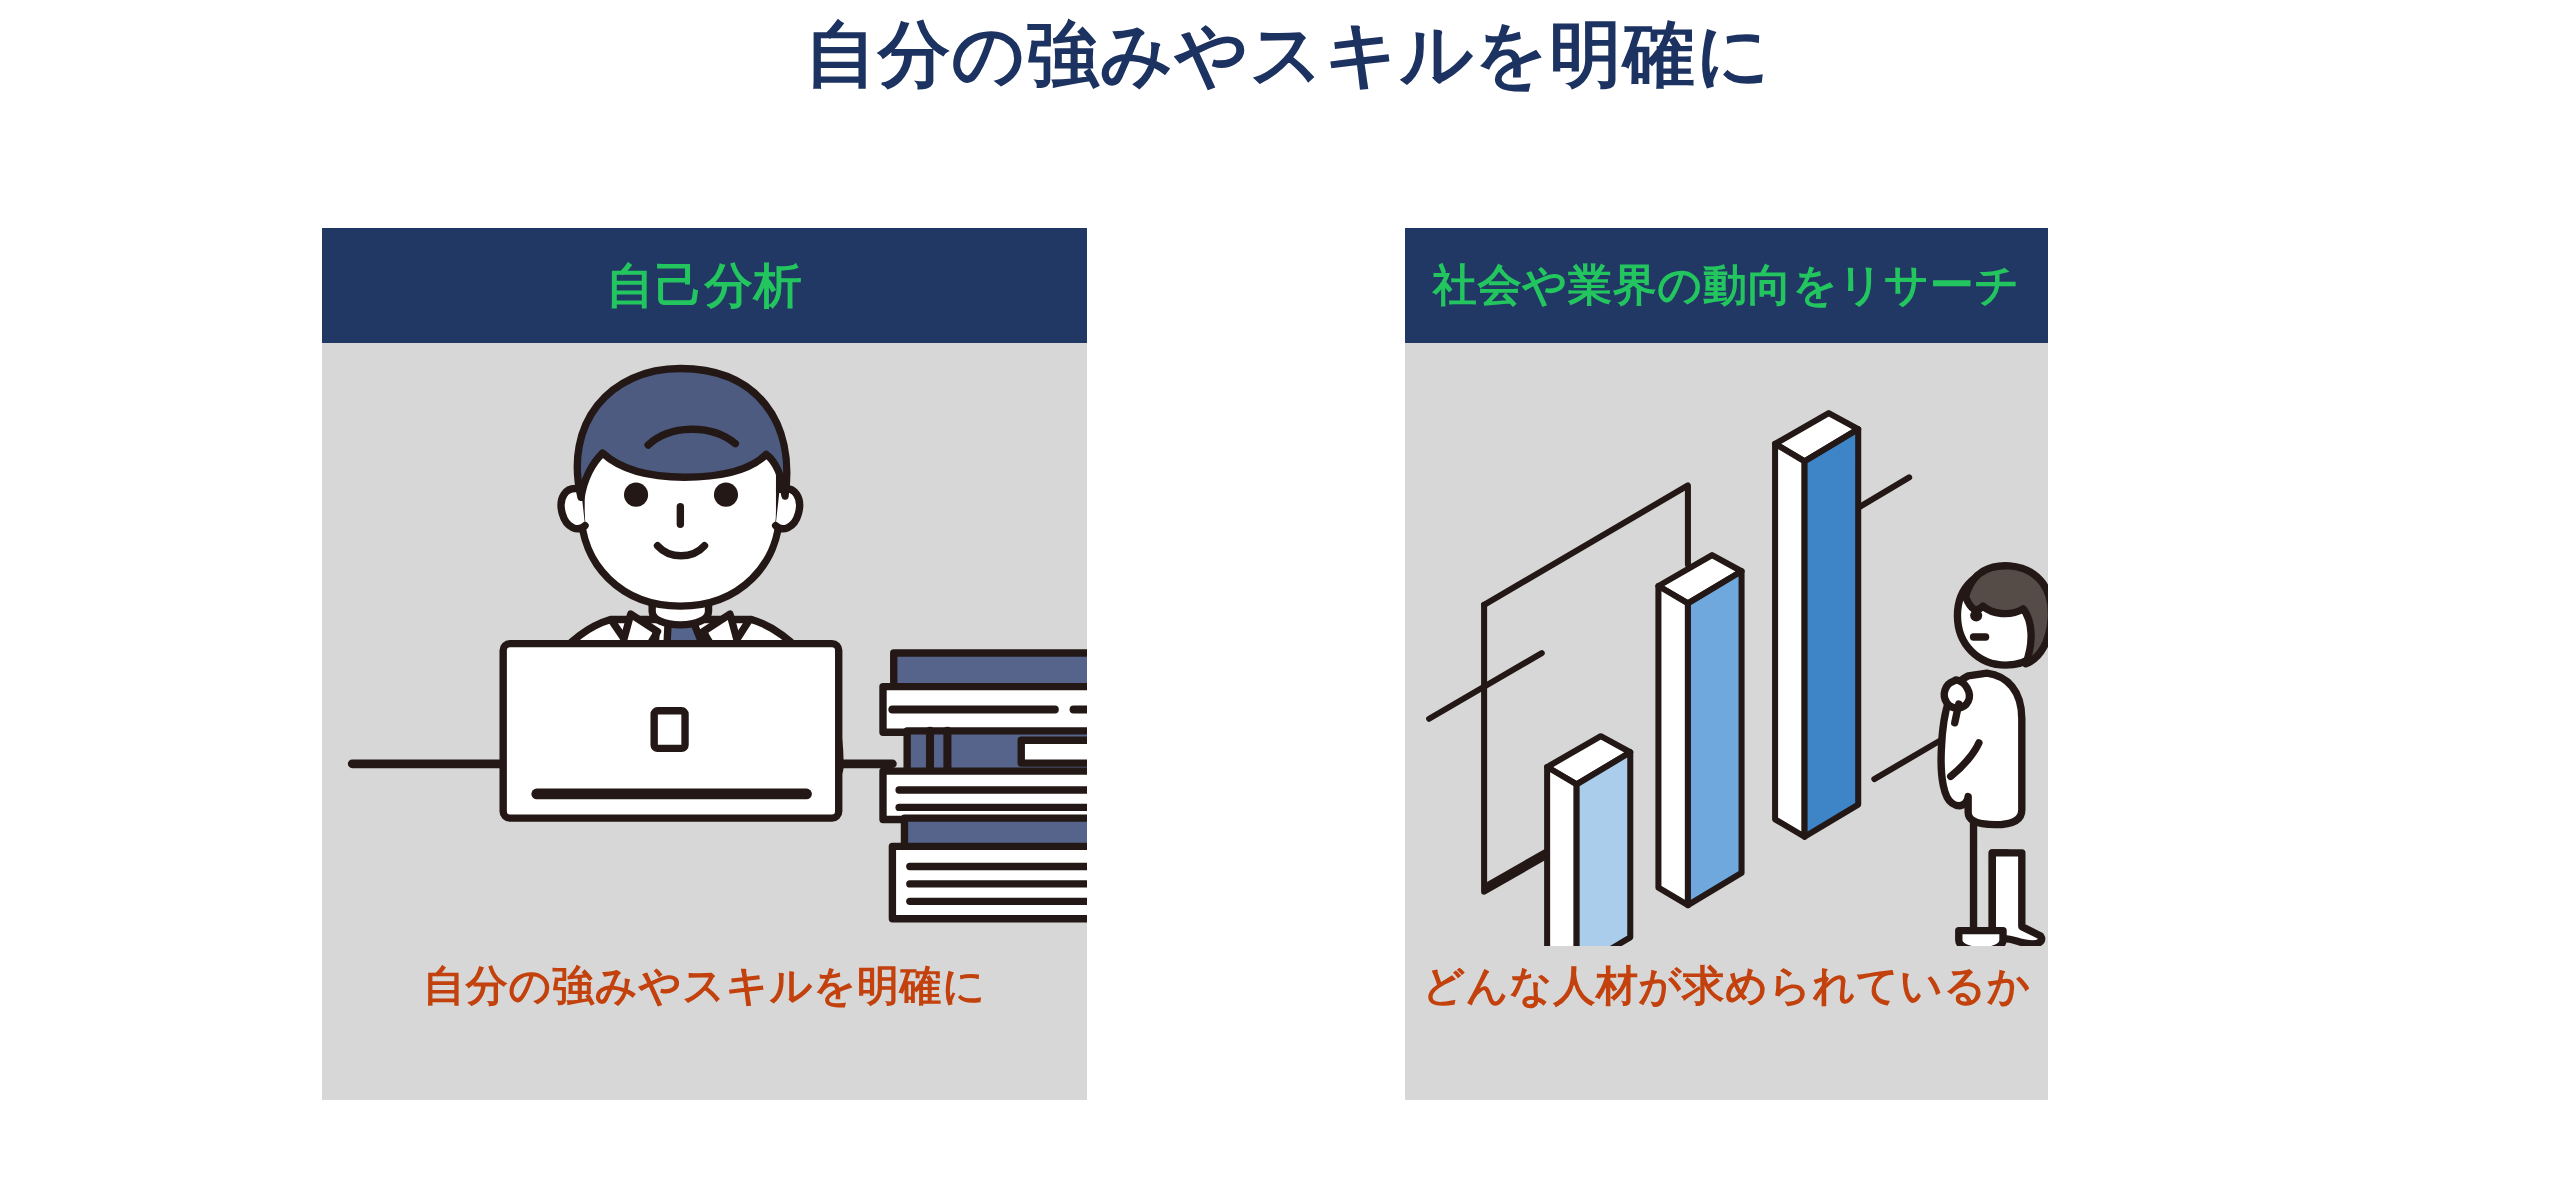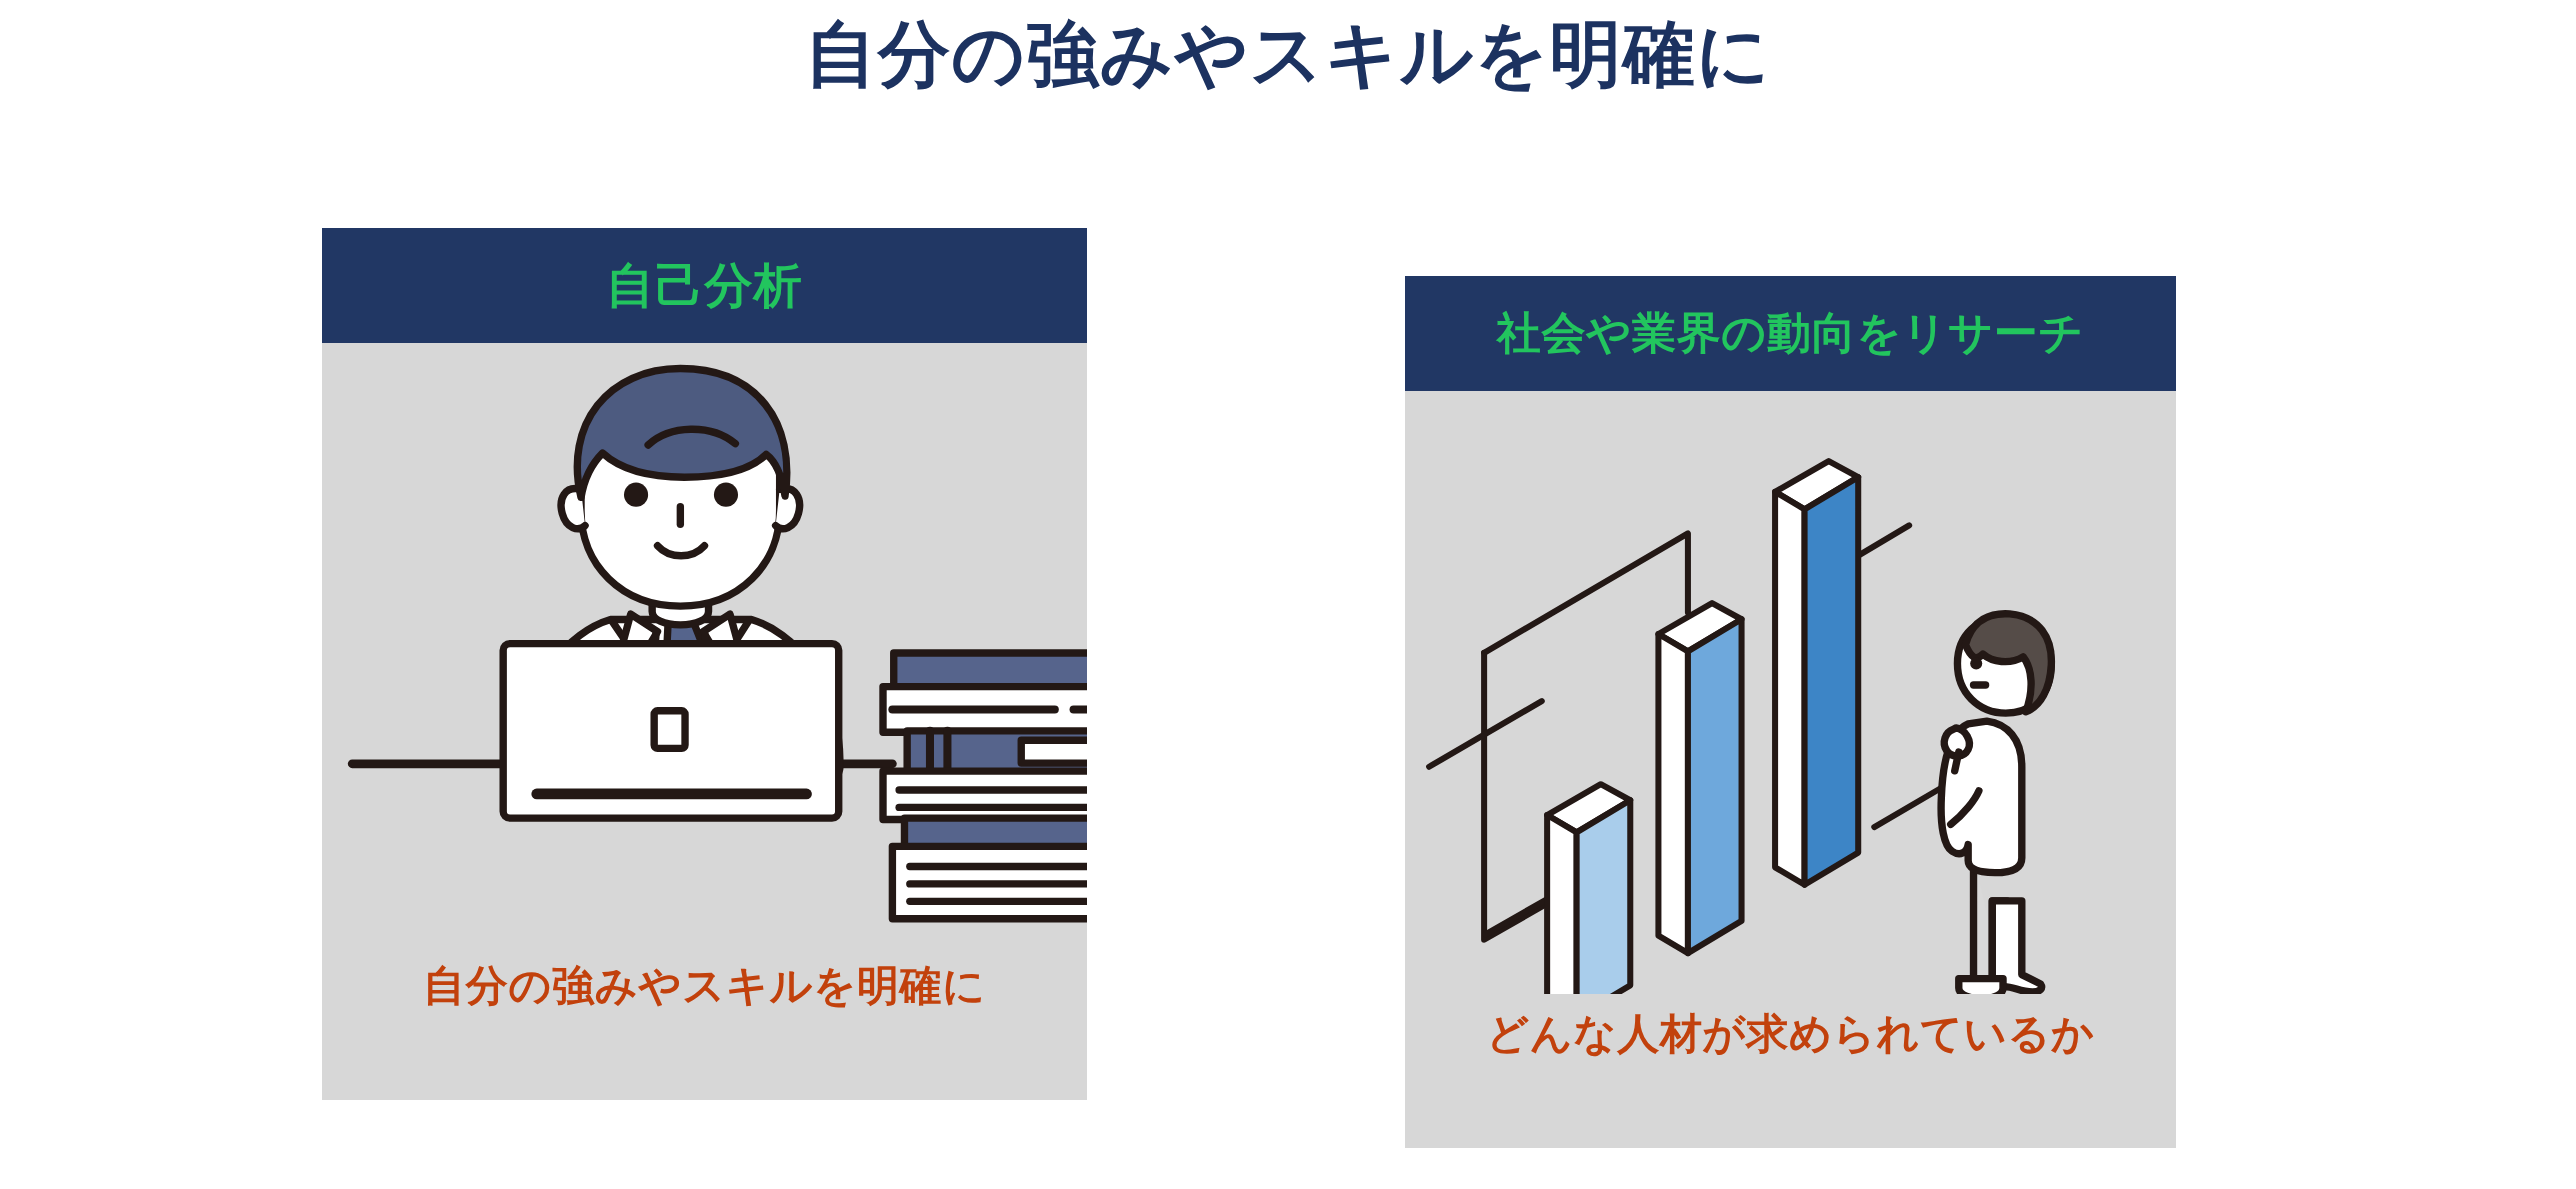--- a/index.html
+++ b/index.html
@@ -33,21 +33,21 @@
 
   
   .card {
     position: absolute;
     background: #d7d7d7;
     box-sizing: border-box;
     display: flex;
     flex-direction: column;
   }
   #card-left  { left: 322px;  top: 228px; width: 765px; height: 872px; }
-  #card-right { left: 1405px; top: 228px; width: 771px; height: 872px; margin-top: 48px; }
+  #card-right { left: 1405px; top: 228px; width: 643px; height: 872px; }
 
   .card-header {
     height: 115px;
     background: #213764;
     color: #22c55e;
     display: flex;
     align-items: center;
     justify-content: center;
     font-size: 48px;
     font-weight: bold;

